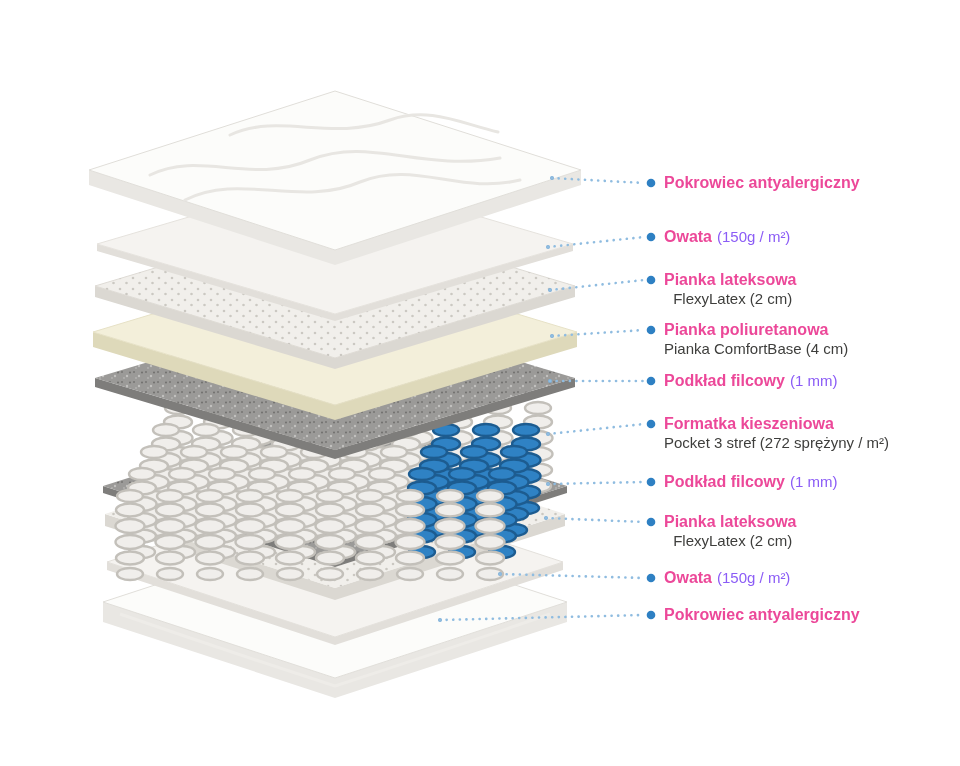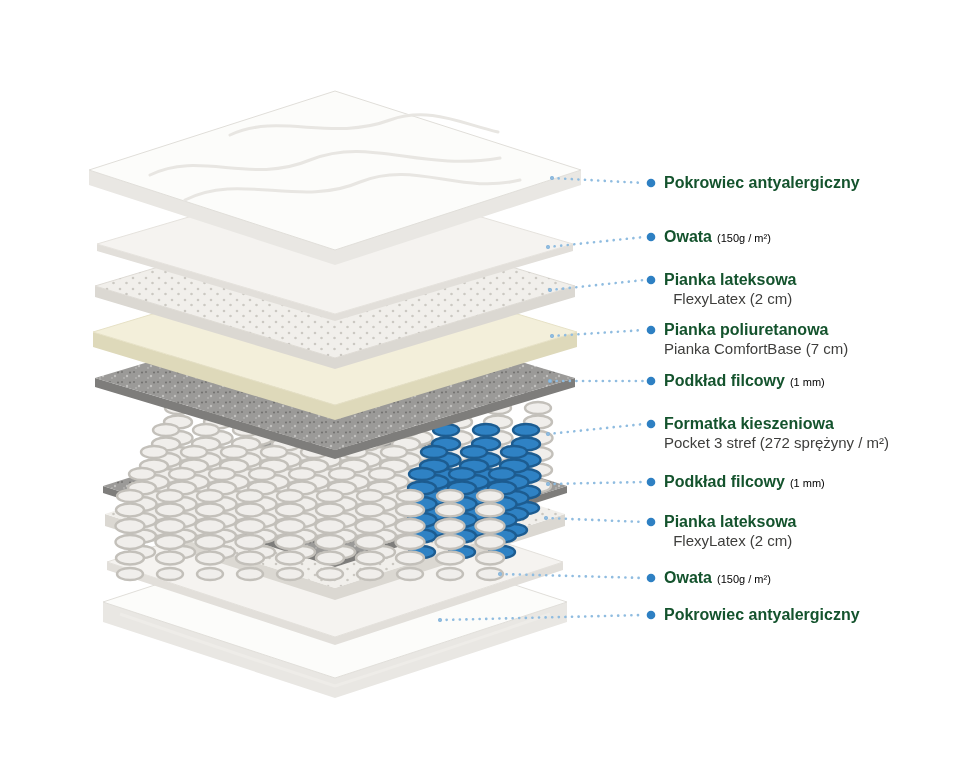--- a/index.html
+++ b/index.html
@@ -9,22 +9,22 @@
     font-family:"Liberation Sans", sans-serif;
   }
   #scene{position:absolute;left:0;top:0;}
   .cg{fill:#f0eeeb;stroke:#c3c0ba;stroke-width:2.4;}
   .cb{fill:#2f82c4;stroke:#1d5c90;stroke-width:2.4;}
   .leader{stroke:#8fbce0;stroke-width:2.6;stroke-linecap:round;stroke-dasharray:0.1 6.5;fill:none;}
   .ldot{fill:#2e80c3;}
   .adot{fill:#7fb0d8;}
   .labels{position:absolute;left:0;top:0;width:960px;height:766px;pointer-events:none;}
   .label-row{position:absolute;left:664px;white-space:nowrap;}
-  .lbl-title{font-size:16px;font-weight:bold;color:#14532d;line-height:19px;}
-  .lbl-paren{font-size:11px;font-weight:400;color:#000000;margin-left:5px;}
+  .lbl-title{font-size:16px;font-weight:bold;color:#ec4899;line-height:19px;}
+  .lbl-paren{font-size:15px;font-weight:400;color:#8b5cf6;margin-left:5px;}
   .lbl-sub{font-size:15px;font-weight:400;color:#3e3e3c;line-height:19px;text-align:center;}
 </style>
 </head>
 <body>
 
 <svg id="scene" width="960" height="766" viewBox="0 0 960 766">
   <defs>
     <pattern id="dotp" width="13" height="11" patternUnits="userSpaceOnUse">
       <circle cx="3" cy="3" r="1.3" fill="#cbc8c2"></circle>
       <circle cx="9.5" cy="8" r="1.3" fill="#cbc8c2"></circle>
@@ -202,21 +202,21 @@
     <div class="lbl-sub"></div>
   </div>
 
   <div class="label-row" style="top:270px">
     <div><span class="lbl-title">Pianka lateksowa</span><span class="lbl-paren"></span></div>
     <div class="lbl-sub">FlexyLatex (2 cm)</div>
   </div>
 
   <div class="label-row" style="top:320px">
     <div><span class="lbl-title">Pianka poliuretanowa</span><span class="lbl-paren"></span></div>
-    <div class="lbl-sub">Pianka ComfortBase (7 cm)</div>
+    <div class="lbl-sub">Pianka ComfortBase (4 cm)</div>
   </div>
 
   <div class="label-row" style="top:371px">
     <div><span class="lbl-title">Podkład filcowy</span><span class="lbl-paren">(1 mm)</span></div>
     <div class="lbl-sub"></div>
   </div>
 
   <div class="label-row" style="top:414px">
     <div><span class="lbl-title">Formatka kieszeniowa</span><span class="lbl-paren"></span></div>
     <div class="lbl-sub">Pocket 3 stref (272 sprężyny / m²)</div>

